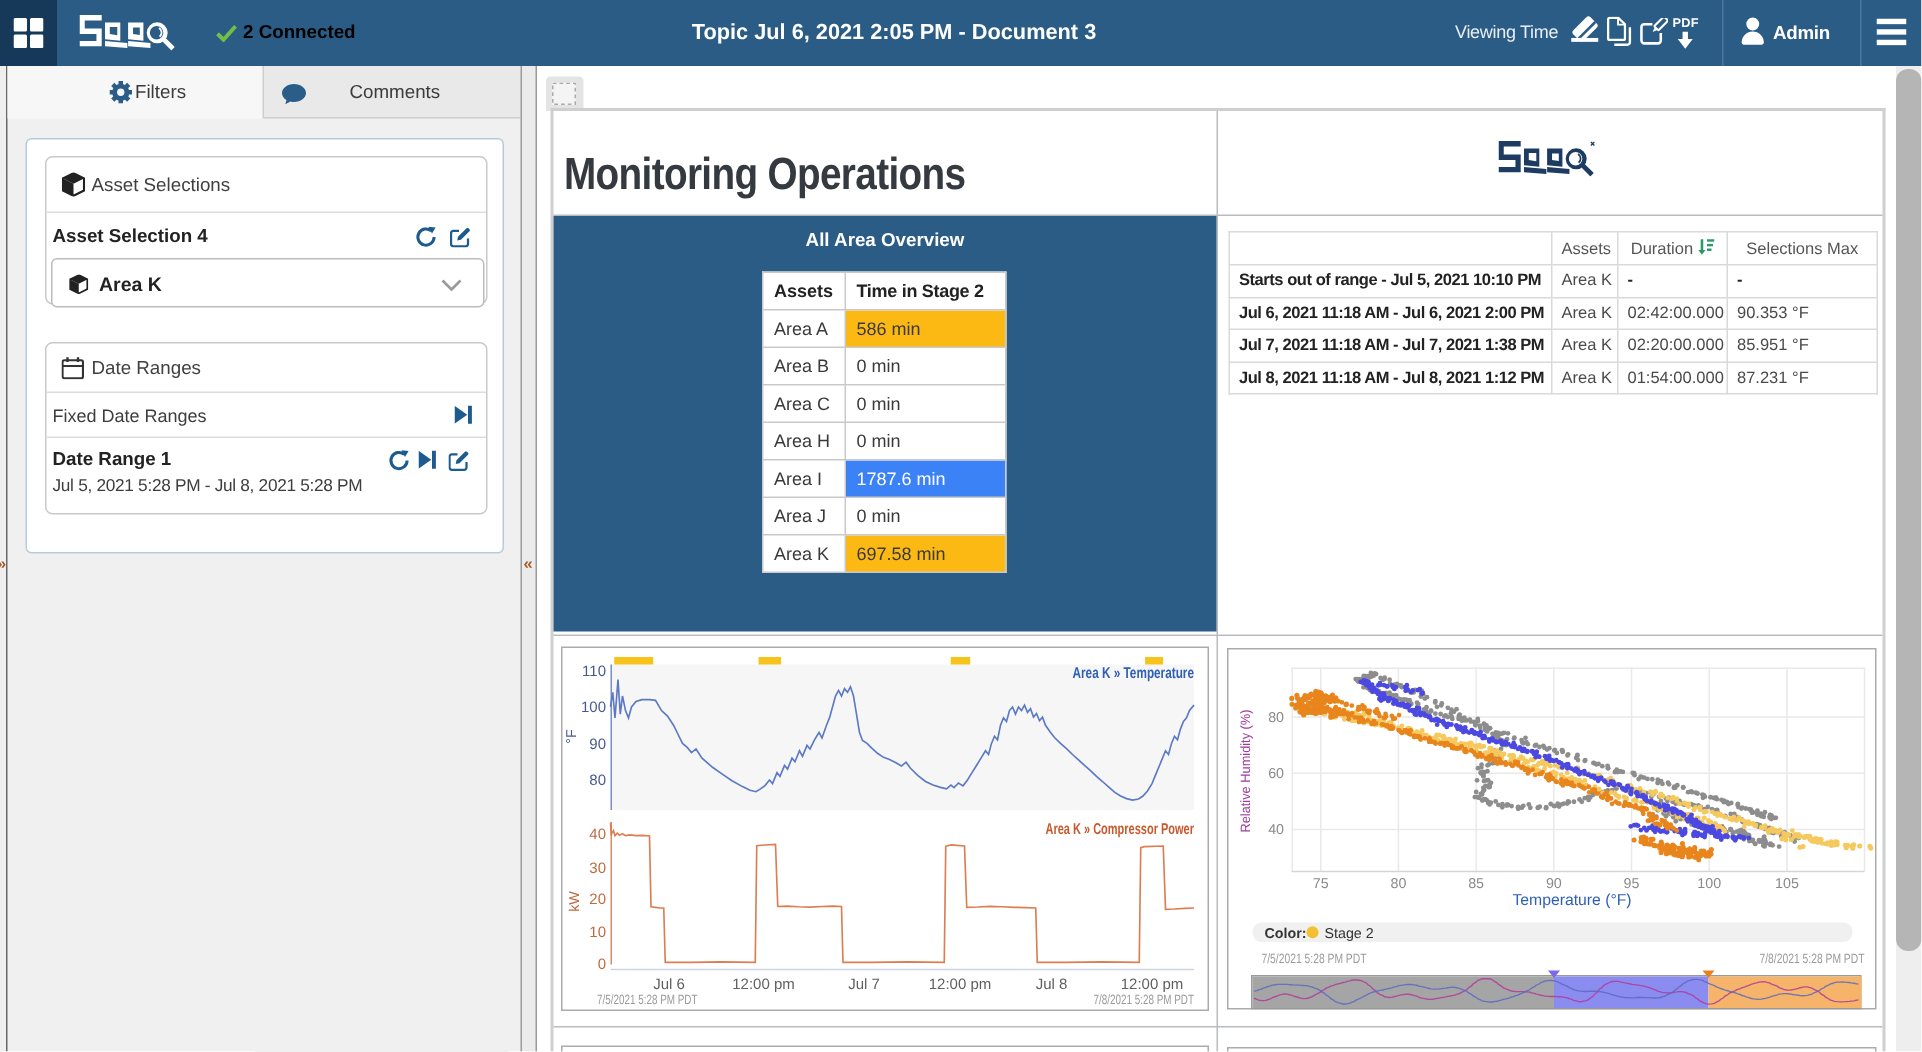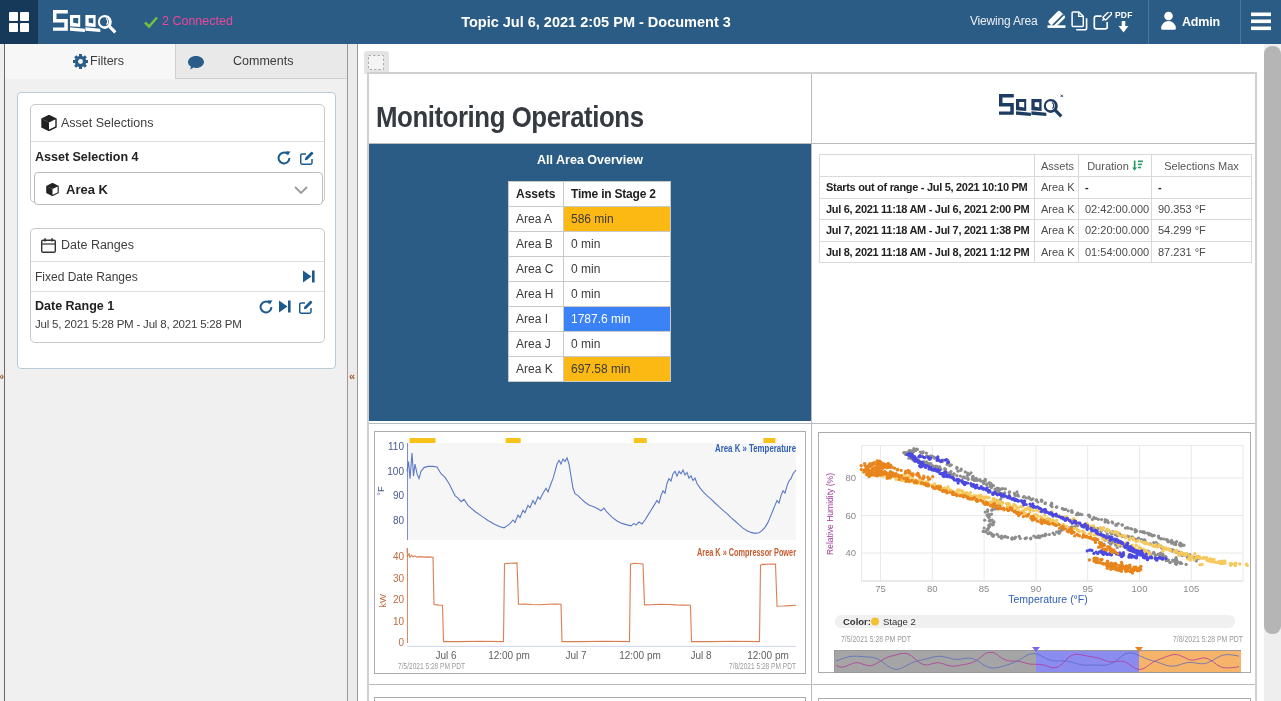--- a/index.html
+++ b/index.html
@@ -4,21 +4,21 @@
 <style>
 * { margin:0; padding:0; box-sizing:border-box; }
 html,body { width:1281px; height:701px; overflow:hidden; font-family:"Liberation Sans",sans-serif; background:#fff; }
 #page { position:relative; width:1281px; height:701px; }
 
 
 #topbar { position:absolute; left:0; top:0; width:1281px; height:44px; background:#2a5c85; }
 #navsq { position:absolute; left:0; top:0; width:38px; height:44px; background:#16395a; }
 #navsq svg { position:absolute; left:9px; top:12px; }
 #hlogo { position:absolute; left:53px; top:10px; }
-.conn { position:absolute; left:144px; top:14px; height:16px; color:#ec4899; font-size:12.5px; font-weight:normal; }
+.conn { position:absolute; left:144px; top:14px; height:16px; color:#000000; font-size:12.5px; font-weight:bold; }
 #title { position:absolute; left:596px; top:14px; transform:translateX(-50%); color:#fff; font-size:14.5px; font-weight:bold; white-space:nowrap; }
 .hright { position:absolute; top:0; height:44px; color:#fff; }
 .vsep { position:absolute; top:0; width:1px; height:44px; background:#4a77a0; }
 
 
 #sidebar { position:absolute; left:0; top:44px; width:358px; height:657px; background:#f0f0f0; }
 #lstrip { position:absolute; left:0; top:0; width:5px; height:657px; background:#efefef; border-right:1px solid #686868; }
 #tabs { position:absolute; left:5px; top:0; width:342px; height:35px; }
 .tab { position:absolute; top:0; height:35px; font-size:12.5px; color:#3b3b3b; }
 #tabF { left:0; width:171px; background:#f7f7f7; border-right:1px solid #cfcfcf; }
@@ -76,21 +76,21 @@
 <rect x="56.2" y="15.2" width="8.5" height="3.2" rx="0.4" transform="rotate(45 56.7 16.8)"></rect>
 
 </g>
 <path d="M53.0,8.6 A3.6,3.6 0 0 1 53.4,14.5" stroke="#fff" fill="none" stroke-width="1.2"></path>
 </svg></div>
 <div class="conn"><svg class="ic" width="14" height="12" viewBox="0 0 14 12" style="margin:1px 4px 0 0">
         <path d="M1,6.5 L5,10.5 L13,1.5" stroke="#72bf44" stroke-width="2.6" fill="none"></path>
       </svg>2 Connected</div>
 <div id="title">Topic Jul 6, 2021 2:05 PM - Document 3</div>
 
-<div class="hright" style="left:970px; top:14px; font-size:12px; letter-spacing:-0.2px; color:#e9eef5;">Viewing Area</div>
+<div class="hright" style="left:970px; top:14px; font-size:12px; letter-spacing:-0.2px; color:#e9eef5;">Viewing Time</div>
 
 <div class="hright" style="left:1046px; top:9px;"><svg width="21" height="21" viewBox="0 0 21 21">
 <g transform="rotate(-45 10 10)">
 <rect x="2.2" y="5.8" width="16.2" height="9.8" rx="2" fill="#fff"></rect>
 <rect x="2.2" y="11.4" width="16.2" height="1.7" fill="#2a5c85"></rect>
 </g>
 <rect x="1.5" y="16.3" width="18" height="2.6" fill="#fff"></rect>
 </svg></div>
 
 <div class="hright" style="left:1070px; top:11px;"><svg width="18" height="20" viewBox="0 0 18 20">
@@ -330,21 +330,21 @@
 <tr>
           <td class="bcell">Jul 6, 2021 11:18 AM - Jul 6, 2021 2:00 PM</td>
           <td>Area K</td>
           <td>02:42:00.000</td>
           <td>90.353 °F</td>
         </tr>
 <tr>
           <td class="bcell">Jul 7, 2021 11:18 AM - Jul 7, 2021 1:38 PM</td>
           <td>Area K</td>
           <td>02:20:00.000</td>
-          <td>54.299 °F</td>
+          <td>85.951 °F</td>
         </tr>
 <tr>
           <td class="bcell">Jul 8, 2021 11:18 AM - Jul 8, 2021 1:12 PM</td>
           <td>Area K</td>
           <td>01:54:00.000</td>
           <td>87.231 °F</td>
         </tr>
 </tbody>
     </table>
 

